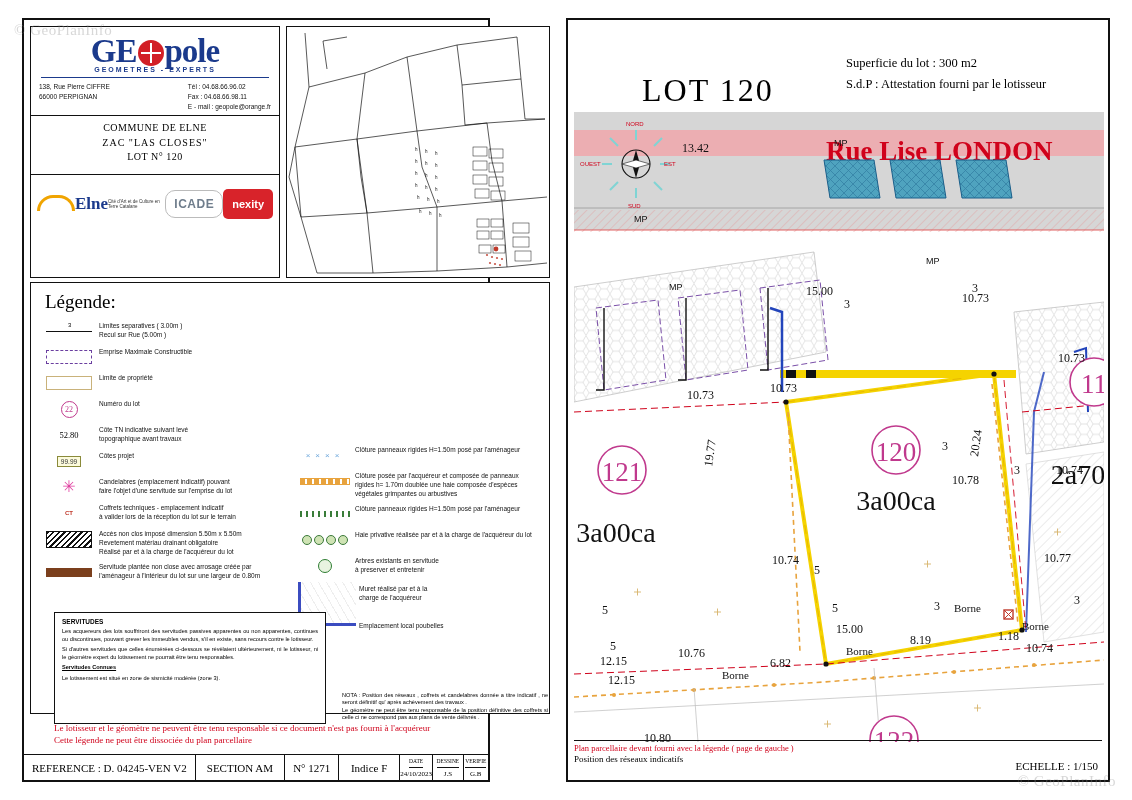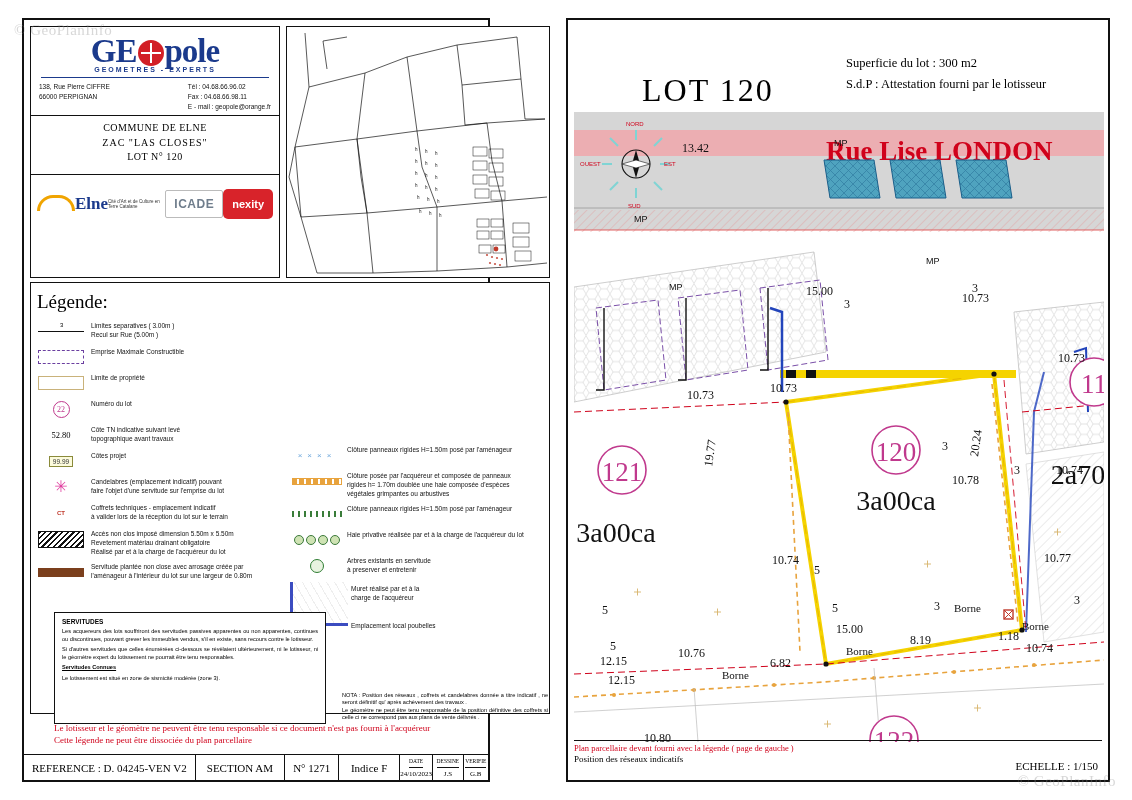--- a/index.html
+++ b/index.html
@@ -105,36 +105,36 @@
     border-bottom: none;
     border-radius: 26px 26px 0 0;
     margin-bottom: 1px;
   }
   .p-elne .name {
     font-family: "Liberation Serif", serif;
     font-size: 17px; color: #1b3a8c; font-weight: bold; line-height: 1;
   }
   .p-elne .tag { font-size: 4.5px; color: #333; }
   .p-icade {
-    border: 1px solid #bbb; border-radius: 2px;
+    border: 1px solid #bbb; border-radius: 10px;
     padding: 6px 8px; font-size: 12px; font-weight: bold;
     color: #6f7d8c; letter-spacing: 0.5px;
   }
   .p-nexity {
     background: #d8232a; color: #fff; border-radius: 5px;
     padding: 9px 9px; font-size: 11px; font-weight: bold;
   }
 
   
   #legend-box {
     position: absolute; left: 6px; top: 262px;
     width: 520px; height: 432px;
     border: 1.5px solid #111;
     background: #fff;
-    padding: 6px 0;
+    padding: 6px 8px;
   }
   #legend-title {
     font-family: "Liberation Serif", serif;
     font-size: 19px; margin: 2px 0 8px 6px;
   }
   .leg-cols { display: flex; }
   .leg-col-l { width: 252px; }
   .leg-col-r { width: 250px; padding-left: 4px; }
   .leg-row {
     display: flex; align-items: flex-start;

